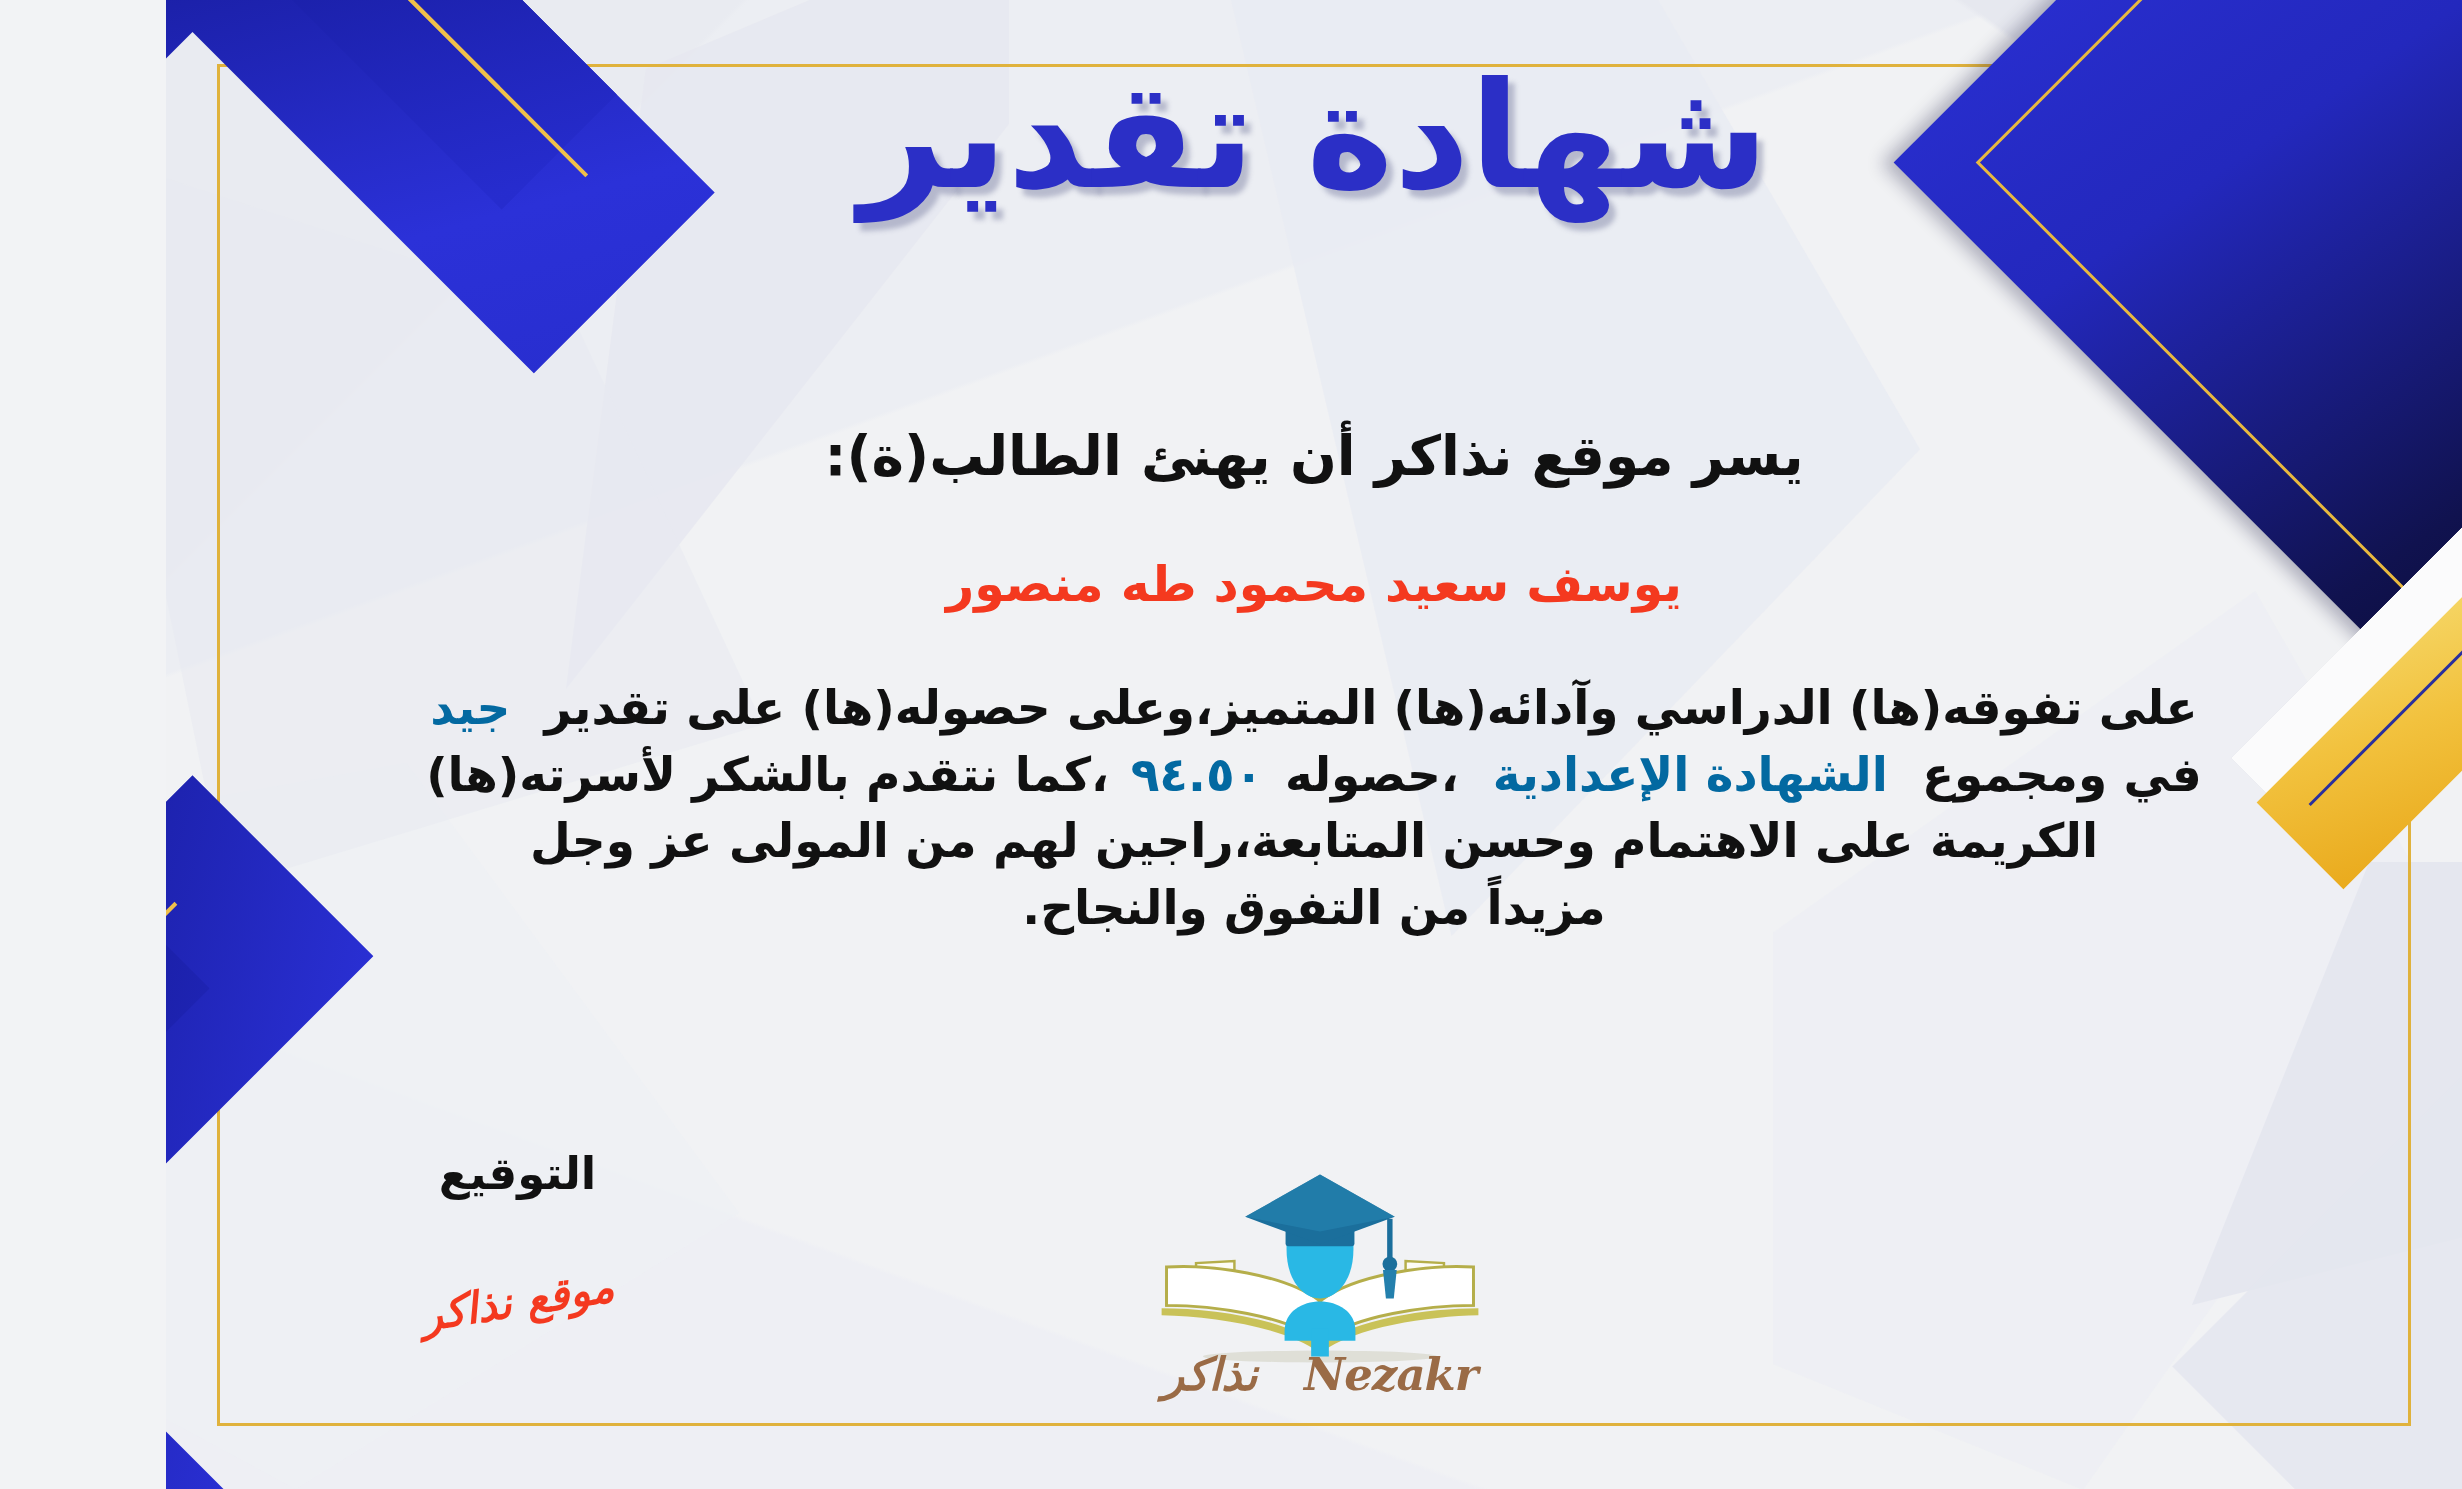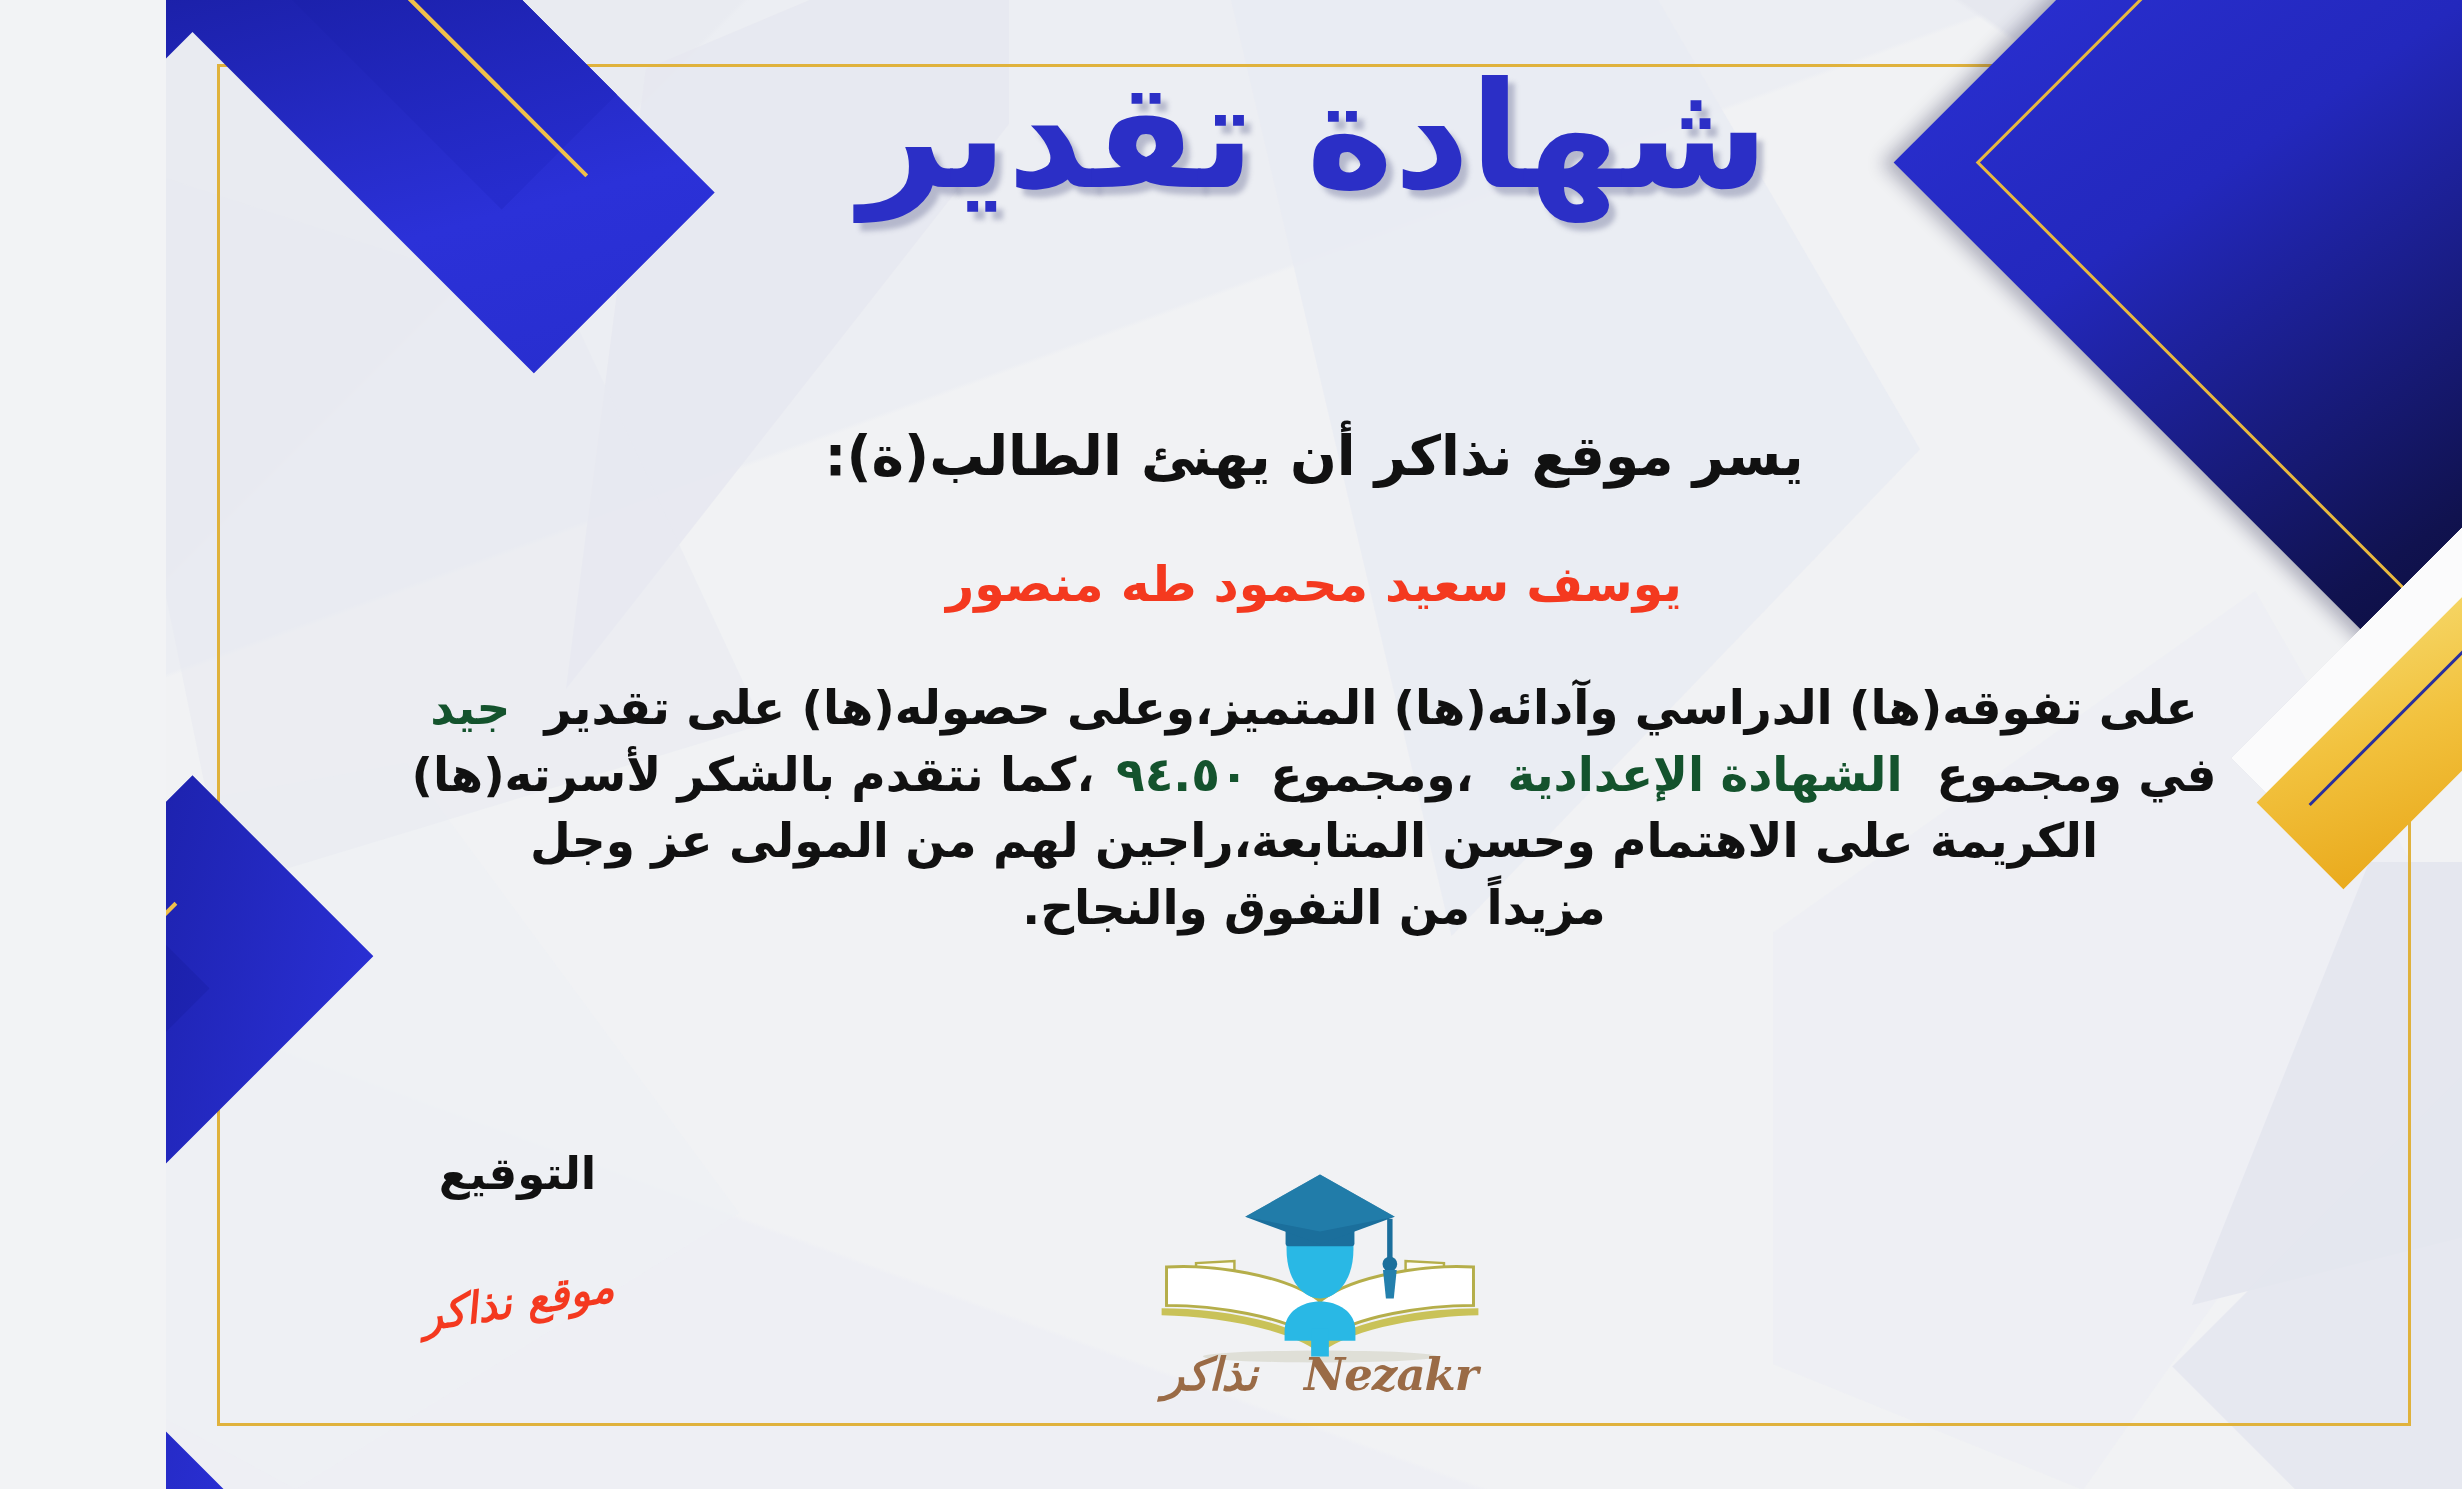--- a/index.html
+++ b/index.html
@@ -122,21 +122,21 @@
     font-size:49px;font-weight:700;color:#f4391f;direction:rtl;
     white-space:nowrap;
   }
 
   .para{
     position:absolute;top:675px;left:231px;right:231px;
     direction:rtl;text-align:center;color:#111;
     font-size:47px;font-weight:700;line-height:1.42;
   }
   .para .ln{white-space:nowrap;}
-  .hl{color:#14532d;}
+  .hl{color:#0369a1;}
   .sp{display:inline-block;width:34px;}
   .sp-sm{display:inline-block;width:21.7px;}
 
   .sig-label{
     position:absolute;top:1147px;left:345px;width:345px;text-align:center;
     font-size:45px;font-weight:700;color:#111;direction:rtl;
   }
   .sig-hand{
     position:absolute;top:1276px;left:340px;width:355px;text-align:center;
     font-size:43px;color:#f4391f;direction:rtl;
@@ -202,21 +202,21 @@
 
     <div class="title">شهادة تقدير</div>
 
     <div class="greet">يسر موقع نذاكر أن يهنئ الطالب(ة):</div>
 
     <div class="student-name">يوسف سعيد محمود طه منصور</div>
 
     <div class="para">
       <div class="ln"><span>على تفوقه(ها) الدراسي وآدائه(ها) المتميز،وعلى حصوله(ها) على تقدير</span><span class="sp"></span><span class="hl">جيد</span></div>
 
-      <div class="ln"><span>في ومجموع</span><span class="sp"></span><span class="hl">الشهادة الإعدادية</span><span class="sp"></span><span>،ومجموع</span><span class="sp-sm"></span><span class="hl">٩٤.٥٠</span><span class="sp-sm"></span><span>،كما نتقدم بالشكر لأسرته(ها)</span></div>
+      <div class="ln"><span>في ومجموع</span><span class="sp"></span><span class="hl">الشهادة الإعدادية</span><span class="sp"></span><span>،حصوله</span><span class="sp-sm"></span><span class="hl">٩٤.٥٠</span><span class="sp-sm"></span><span>،كما نتقدم بالشكر لأسرته(ها)</span></div>
 
       <div class="ln">الكريمة على الاهتمام وحسن المتابعة،راجين لهم من المولى عز وجل</div>
 
       <div class="ln">مزيداً من التفوق والنجاح.</div>
     </div>
 
     <div class="sig-label">التوقيع</div>
     <div class="sig-hand">موقع نذاكر</div>
 
     <div class="logo">

